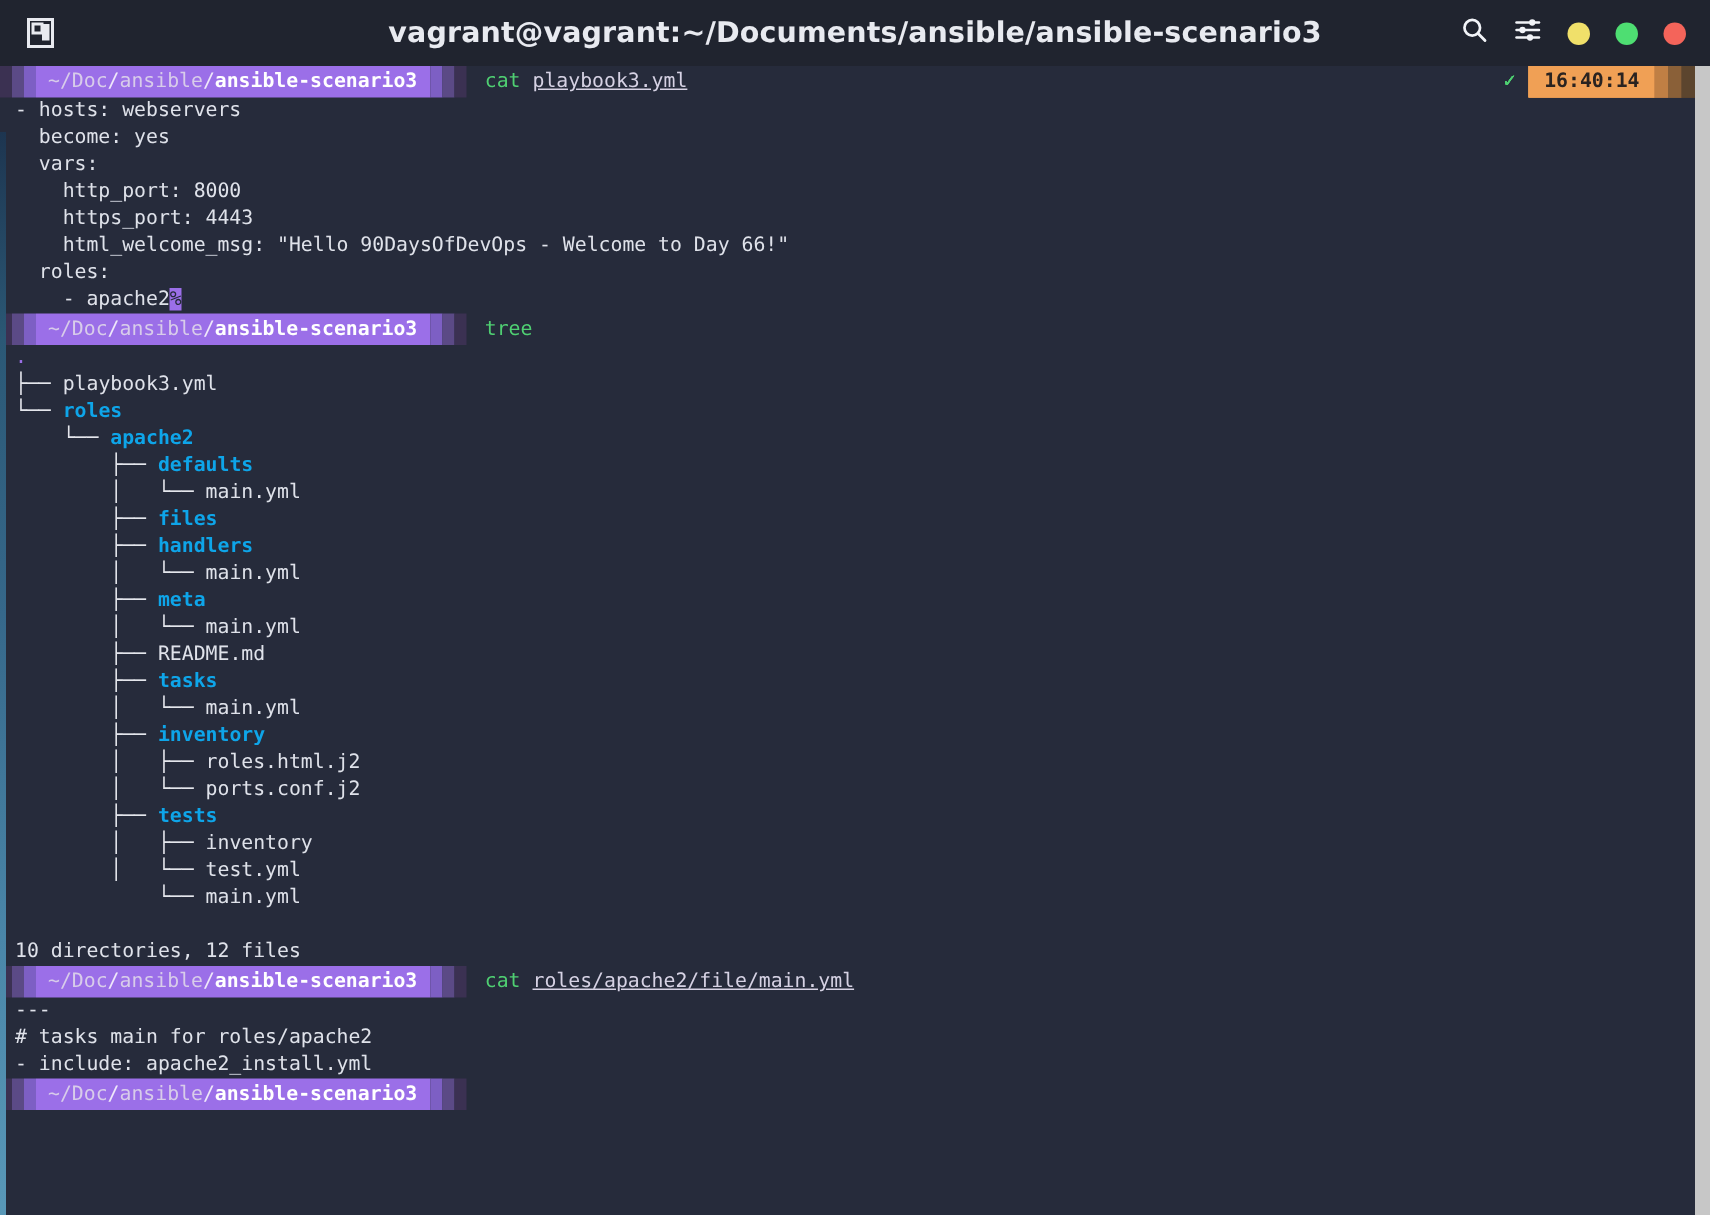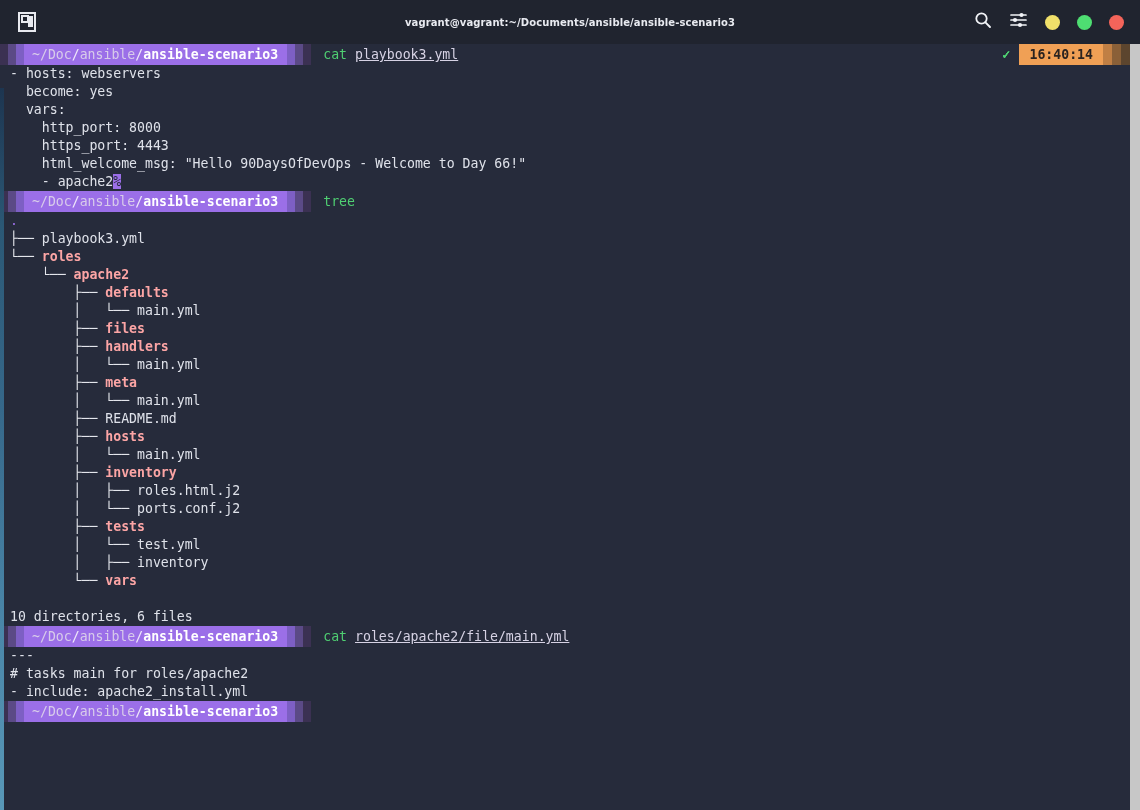--- a/index.html
+++ b/index.html
@@ -21,21 +21,21 @@
   }
 
   
   #titlebar {
     position:relative; height:44px; background:#20242f;
     display:flex; align-items:center; z-index:8;
   }
   #titlebar .tb-icon { width:54px; display:flex; justify-content:center; align-items:center; }
   #titlebar .tb-title {
     position:absolute; left:0; right:0; text-align:center;
-    color:#e8eaf0; font-size:10px; font-weight:bold;
+    color:#e8eaf0; font-size:19px; font-weight:bold;
     font-family:"DejaVu Sans","Liberation Sans",sans-serif;
     letter-spacing:.1px; pointer-events:none;
   }
   #titlebar .tb-right {
     margin-left:auto; display:flex; align-items:center; gap:17px;
     padding-right:16px; z-index:2;
   }
   .dot { width:15px; height:15px; border-radius:50%; display:block; }
 
   
@@ -79,21 +79,21 @@
   .check { color:#4fcf72; display:flex; align-items:center; padding:0 9px 0 4px; font-size:13.5px; }
   .tstamp {
     background:#f0a055; color:#2a2320; font-weight:bold; font-size:13.2px;
     display:flex; align-items:center; padding:0 10px;
   }
   .tb-a { width:9px; background:#c07f44; }
   .tb-b { width:9px; background:#8a6038; }
   .tb-c { width:9px; background:#5c452e; }
 
   
-  .dir  { color:#fca5a5; font-weight:bold; }
+  .dir  { color:#0ea5e9; font-weight:bold; }
   .file { color:#dfe2ea; }
   .tree { color:#e4e6ec; }
   .dot-root { color:#9b6fe8; }
   .pct { background:#9b6fe8; color:#262b3b; }
   .plain { color:#dfe2ea; }
 </style>
 </head>
 <body>
 
 <div id="window">
@@ -162,20 +162,21 @@
             <span class="tb-b" style="display: block;"></span>
             <span class="tb-c" style="display: block;"></span>
           </div>
         </div>
         <div class="line"><span class="plain">- hosts: webservers</span></div>
         <div class="line"><span class="plain">  become: yes</span></div>
         <div class="line"><span class="plain">  vars:</span></div>
         <div class="line"><span class="plain">    http_port: 8000</span></div>
         <div class="line"><span class="plain">    https_port: 4443</span></div>
         <div class="line"><span class="plain">    html_welcome_msg: "Hello 90DaysOfDevOps - Welcome to Day 66!"</span></div>
+        <div class="line"><span class="plain">  roles:</span></div>
         <div class="line"><span class="plain">    - apache2</span><span class="pct">%</span></div>
         <div class="promptline">
           <div class="pseg">
             <span class="blk b1"></span>
             <span class="blk b2"></span>
             <span class="blk b3"></span>
             <span class="pathseg">
               <span class="dim">~/</span>
               <span class="dim">Doc</span>
               <span class="sep">/</span>
@@ -201,31 +202,31 @@
         <div class="line"><span class="tree">└── </span><span class="dir">roles</span></div>
         <div class="line"><span class="tree">    └── </span><span class="dir">apache2</span></div>
         <div class="line"><span class="tree">        ├── </span><span class="dir">defaults</span></div>
         <div class="line"><span class="tree">        │   └── </span><span class="file">main.yml</span></div>
         <div class="line"><span class="tree">        ├── </span><span class="dir">files</span></div>
         <div class="line"><span class="tree">        ├── </span><span class="dir">handlers</span></div>
         <div class="line"><span class="tree">        │   └── </span><span class="file">main.yml</span></div>
         <div class="line"><span class="tree">        ├── </span><span class="dir">meta</span></div>
         <div class="line"><span class="tree">        │   └── </span><span class="file">main.yml</span></div>
         <div class="line"><span class="tree">        ├── </span><span class="file">README.md</span></div>
-        <div class="line"><span class="tree">        ├── </span><span class="dir">hosts</span></div>
+        <div class="line"><span class="tree">        ├── </span><span class="dir">tasks</span></div>
         <div class="line"><span class="tree">        │   └── </span><span class="file">main.yml</span></div>
         <div class="line"><span class="tree">        ├── </span><span class="dir">inventory</span></div>
         <div class="line"><span class="tree">        │   ├── </span><span class="file">roles.html.j2</span></div>
         <div class="line"><span class="tree">        │   └── </span><span class="file">ports.conf.j2</span></div>
         <div class="line"><span class="tree">        ├── </span><span class="dir">tests</span></div>
+        <div class="line"><span class="tree">        │   ├── </span><span class="file">inventory</span></div>
         <div class="line"><span class="tree">        │   └── </span><span class="file">test.yml</span></div>
-        <div class="line"><span class="tree">        │   ├── </span><span class="file">inventory</span></div>
-        <div class="line"><span class="tree">        └── </span><span class="dir">vars</span></div>
+        <div class="line"><span class="tree">            └── </span><span class="file">main.yml</span></div>
         <div class="line">&nbsp;</div>
-        <div class="line"><span class="plain">10 directories, 6 files</span></div>
+        <div class="line"><span class="plain">10 directories, 12 files</span></div>
         <div class="promptline">
           <div class="pseg">
             <span class="blk b1"></span>
             <span class="blk b2"></span>
             <span class="blk b3"></span>
             <span class="pathseg">
               <span class="dim">~/</span>
               <span class="dim">Doc</span>
               <span class="sep">/</span>
               <span class="dim">ansible</span>

